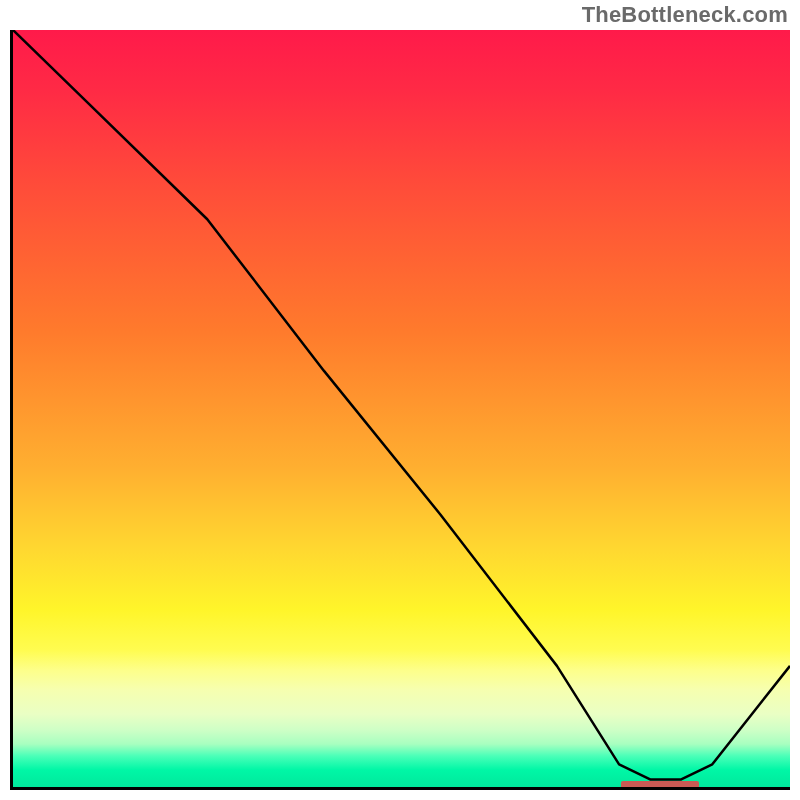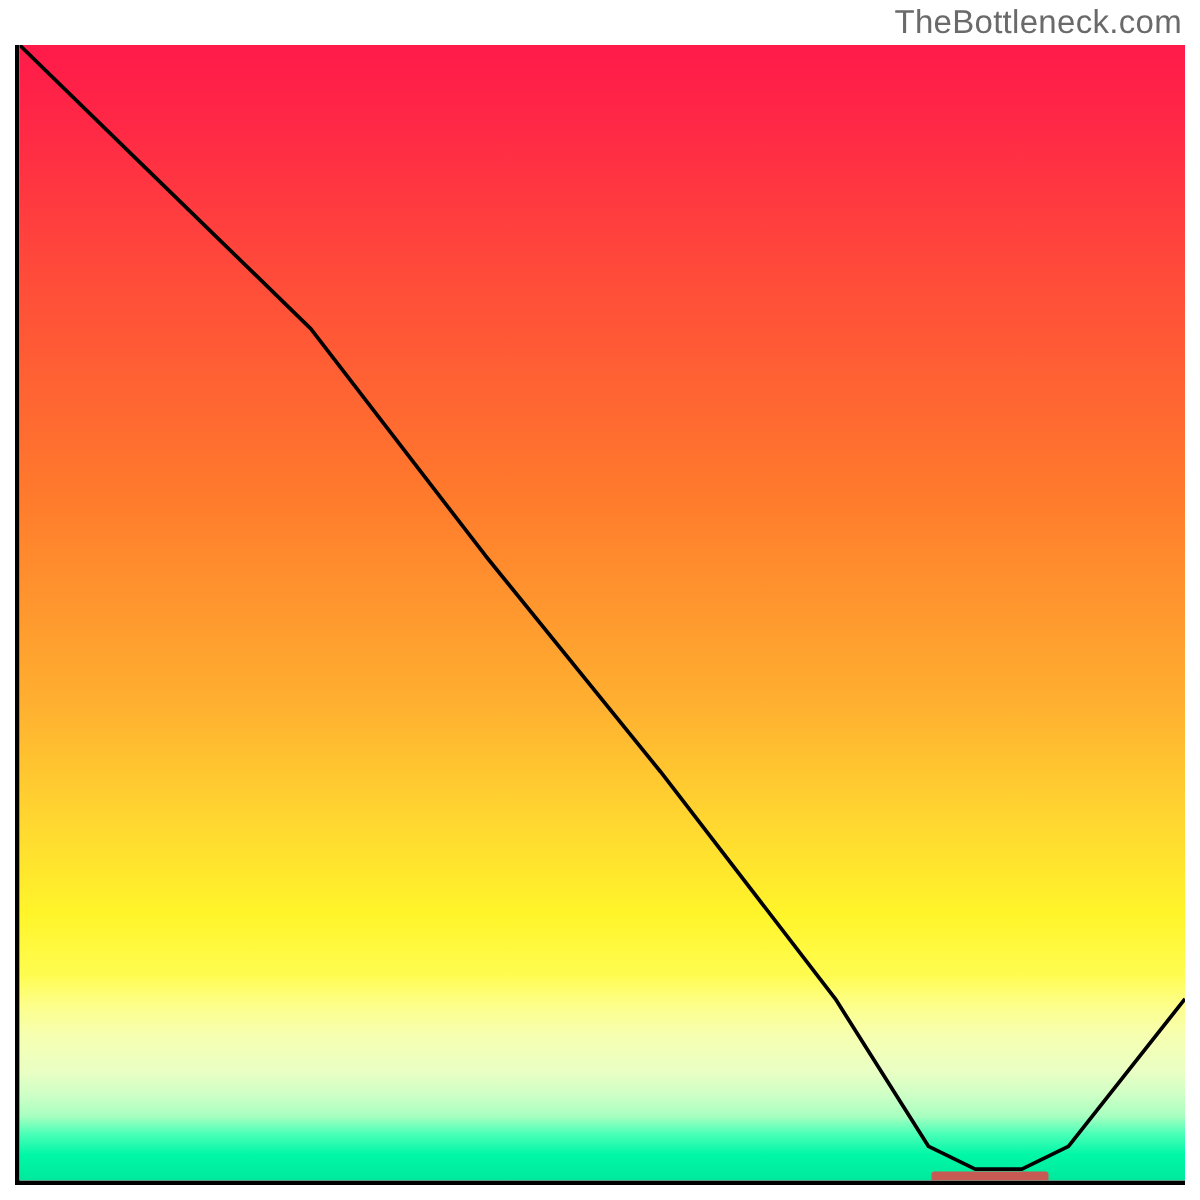--- a/index.html
+++ b/index.html
@@ -9,21 +9,21 @@
     background: #ffffff;
     position: relative;
     font-family: Arial, Helvetica, sans-serif;
   }
   .watermark {
     position: absolute;
     top: 2px;
     right: 12px;
     color: #6a6a6a;
     font-size: 22px;
-    font-weight: 400;
+    font-weight: 700;
     letter-spacing: 0.2px;
   }
   .plot-frame {
     position: absolute;
     left: 10px;
     top: 30px;
     width: 780px;
     height: 760px;
     border: 3px solid #000000;
     border-top: none;

